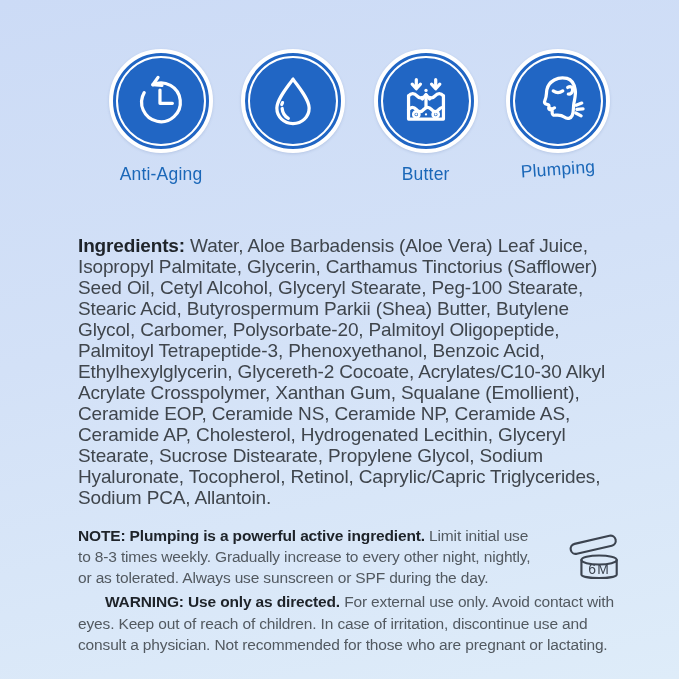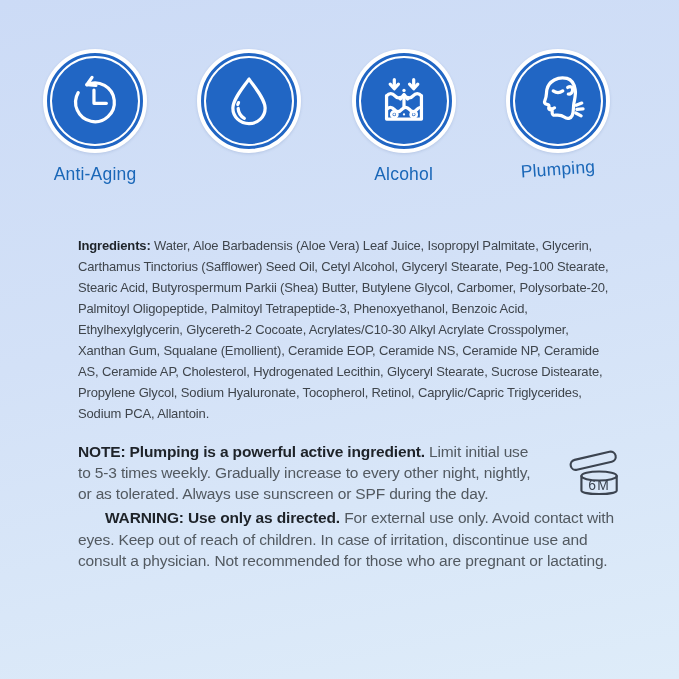--- a/index.html
+++ b/index.html
@@ -2,21 +2,21 @@
 <html><head>
 <meta charset="utf-8">
 <style>
   html,body{margin:0;padding:0;}
   body{width:679px;height:679px;font-family:"Liberation Sans",sans-serif;}
   .page{
     width:679px;height:679px;overflow:hidden;box-sizing:border-box;
     background:linear-gradient(168deg,#ccdbf6 0%,#d3e1f7 45%,#deecf9 100%);
   }
   
-  .benefits{display:flex;justify-content:space-between;padding:49px 56px 0 30px;}
+  .benefits{display:flex;justify-content:space-between;padding:49px 56px 0 96px;}
   .benefit{width:130px;display:flex;flex-direction:column;align-items:center;}
   .icon-badge{
     width:104px;height:104px;border-radius:50%;box-sizing:border-box;
     background:#2166c4;border:4px solid #ffffff;position:relative;
     display:flex;align-items:center;justify-content:center;
     box-shadow:0 1px 3px rgba(60,90,150,0.18);
   }
   .icon-badge::before{
     content:"";position:absolute;inset:3px;border:2.5px solid #ffffff;border-radius:50%;
   }
@@ -24,21 +24,21 @@
   .glyph path,.glyph circle.o{fill:none;stroke:#ffffff;stroke-width:2.5;
     stroke-linecap:round;stroke-linejoin:round;}
   .glyph .dot{fill:#ffffff;stroke:none;}
   .benefit-label{
     margin-top:11px;font-size:17.5px;color:#1a67b8;letter-spacing:0.2px;white-space:nowrap;
   }
   .benefit--plumping .benefit-label{transform:rotate(-4deg) translateY(-5px);}
   
   .content{padding:50px 0 0 78px;}
   .para{letter-spacing:-0.15px;}
-  .ingredients{width:540px;font-size:13px;line-height:21px;color:#3f454c;}
+  .ingredients{width:540px;font-size:19px;line-height:21px;color:#3f454c;}
   .ingredients b{color:#1e2329;}
   .note-row{margin-top:17px;width:556px;display:flex;justify-content:space-between;align-items:flex-start;}
   .note-text{width:462px;font-size:15.5px;line-height:21px;color:#525960;}
   .note-text b{color:#1e2329;}
   .pao{width:72px;height:62px;margin-top:4px;flex:0 0 auto;}
   .pao path,.pao ellipse,.pao rect{fill:none;stroke:#3c4450;stroke-width:2;stroke-linecap:round;stroke-linejoin:round;}
   .pao text{fill:#3c4450;font-family:"Liberation Sans",sans-serif;font-size:13px;letter-spacing:1px;}
   .warning{margin-top:19px;width:560px;font-size:15.5px;line-height:21.5px;color:#525960;}
   .warning b{color:#1e2329;margin-left:27px;}
 </style>
@@ -84,21 +84,21 @@
           <path d="M21.2 22.4 L24 19 L26.8 22.4"></path>
           <circle class="dot" cx="24" cy="15.8" r="1.3"></circle>
           <path d="M10.5 30.5 C 12.3 28.3 14.6 28.3 16.4 30.5 C 18.2 32.7 20.5 32.7 22.3 30.5 C 24.1 28.3 26.4 28.3 28.2 30.5 C 30 32.7 32.3 32.7 34.1 30.5 C 35.3 29 36.6 28.8 37.5 29.7"></path>
           <circle class="o" cx="16.5" cy="34.4" r="2.4" style="stroke-width:2;"></circle>
           <circle class="dot" cx="16.5" cy="34.4" r="0.9"></circle>
           <circle class="o" cx="31.5" cy="34.4" r="2.4" style="stroke-width:2;"></circle>
           <circle class="dot" cx="31.5" cy="34.4" r="0.9"></circle>
           <circle class="dot" cx="24" cy="34.4" r="0.9"></circle>
         </svg>
       </div>
-      <div class="benefit-label">Alcohol</div>
+      <div class="benefit-label">Butter</div>
     </div>
 
     <div class="benefit benefit--plumping">
       <div class="icon-badge">
         <svg class="glyph" viewBox="0 0 48 48">
           <path d="M 31 6.5 C 24 4.8 16.8 8.6 15.4 15.2 C 14.9 17.6 15.3 20.2 14 23.2 C 13.1 25.2 13.7 26.4 15.5 26.6 C 16.9 26.75 17.3 27.4 16.9 28.8 C 16.55 30 17.1 30.8 18.3 30.9 C 19.3 31 19.7 31.5 19.5 32.7 C 19.3 34.2 20.2 35.2 21.9 35 C 24.3 34.7 26.8 34.8 28.8 36.4 C 31.2 38.3 33.9 37.6 35 35.2 C 36.3 32.4 35.7 29.2 36.3 25.8 C 36.9 22.4 38 19 37.3 15.2 C 36.6 11.2 34.5 7.4 31 6.5 Z"></path>
           <path d="M 20.3 16.2 C 22.5 17.7 25.5 17.7 27.7 16.2"></path>
           <path d="M 31.5 13.5 C 33.8 12.1 35.6 13.3 35.3 15.7 C 35.05 17.7 33.6 19 32 18.6"></path>
           <path d="M 17.4 29.5 C 18.7 30.3 20.2 30.2 21.3 29.3"></path>
           <path d="M 38 27.3 L 42.4 25.6"></path>
@@ -114,21 +114,21 @@
   <div class="content">
 
     <p class="para ingredients" style="margin:0;">
       <b>Ingredients:</b>
       <span>Water, Aloe Barbadensis (Aloe Vera) Leaf Juice, Isopropyl Palmitate, Glycerin, Carthamus Tinctorius (Safflower) Seed Oil, Cetyl Alcohol, Glyceryl Stearate, Peg-100 Stearate, Stearic Acid, Butyrospermum Parkii (Shea) Butter, Butylene Glycol, Carbomer, Polysorbate-20, Palmitoyl Oligopeptide, Palmitoyl Tetrapeptide-3, Phenoxyethanol, Benzoic Acid, Ethylhexylglycerin, Glycereth-2 Cocoate, Acrylates/C10-30 Alkyl Acrylate Crosspolymer, Xanthan Gum, Squalane (Emollient), Ceramide EOP, Ceramide NS, Ceramide NP, Ceramide AS, Ceramide AP, Cholesterol, Hydrogenated Lecithin, Glyceryl Stearate, Sucrose Distearate, Propylene Glycol, Sodium Hyaluronate, Tocopherol, Retinol, Caprylic/Capric Triglycerides, Sodium PCA, Allantoin.</span>
     </p>
 
     <div class="note-row">
       <p class="para note-text" style="margin:0;">
         <b>NOTE: Plumping is a powerful active ingredient.</b>
-        <span>Limit initial use to 5-3 times weekly. Gradually increase to every other night, nightly, or as tolerated. Always use sunscreen or SPF during the day.</span>
+        <span>Limit initial use to 8-3 times weekly. Gradually increase to every other night, nightly, or as tolerated. Always use sunscreen or SPF during the day.</span>
       </p>
       <svg class="pao" viewBox="0 0 66 58">
         <rect x="7" y="10" width="43" height="9.5" rx="4.75" transform="rotate(-13 28.5 14.75)"></rect>
         <ellipse cx="34" cy="29" rx="16.5" ry="4.2"></ellipse>
         <path d="M17.5 29 L17.5 42.5 C 17.5 47 50.5 47 50.5 42.5 L50.5 29"></path>
         <text x="34" y="42.5" text-anchor="middle">6M</text>
       </svg>
     </div>
 
     <p class="para warning" style="margin:0;">

